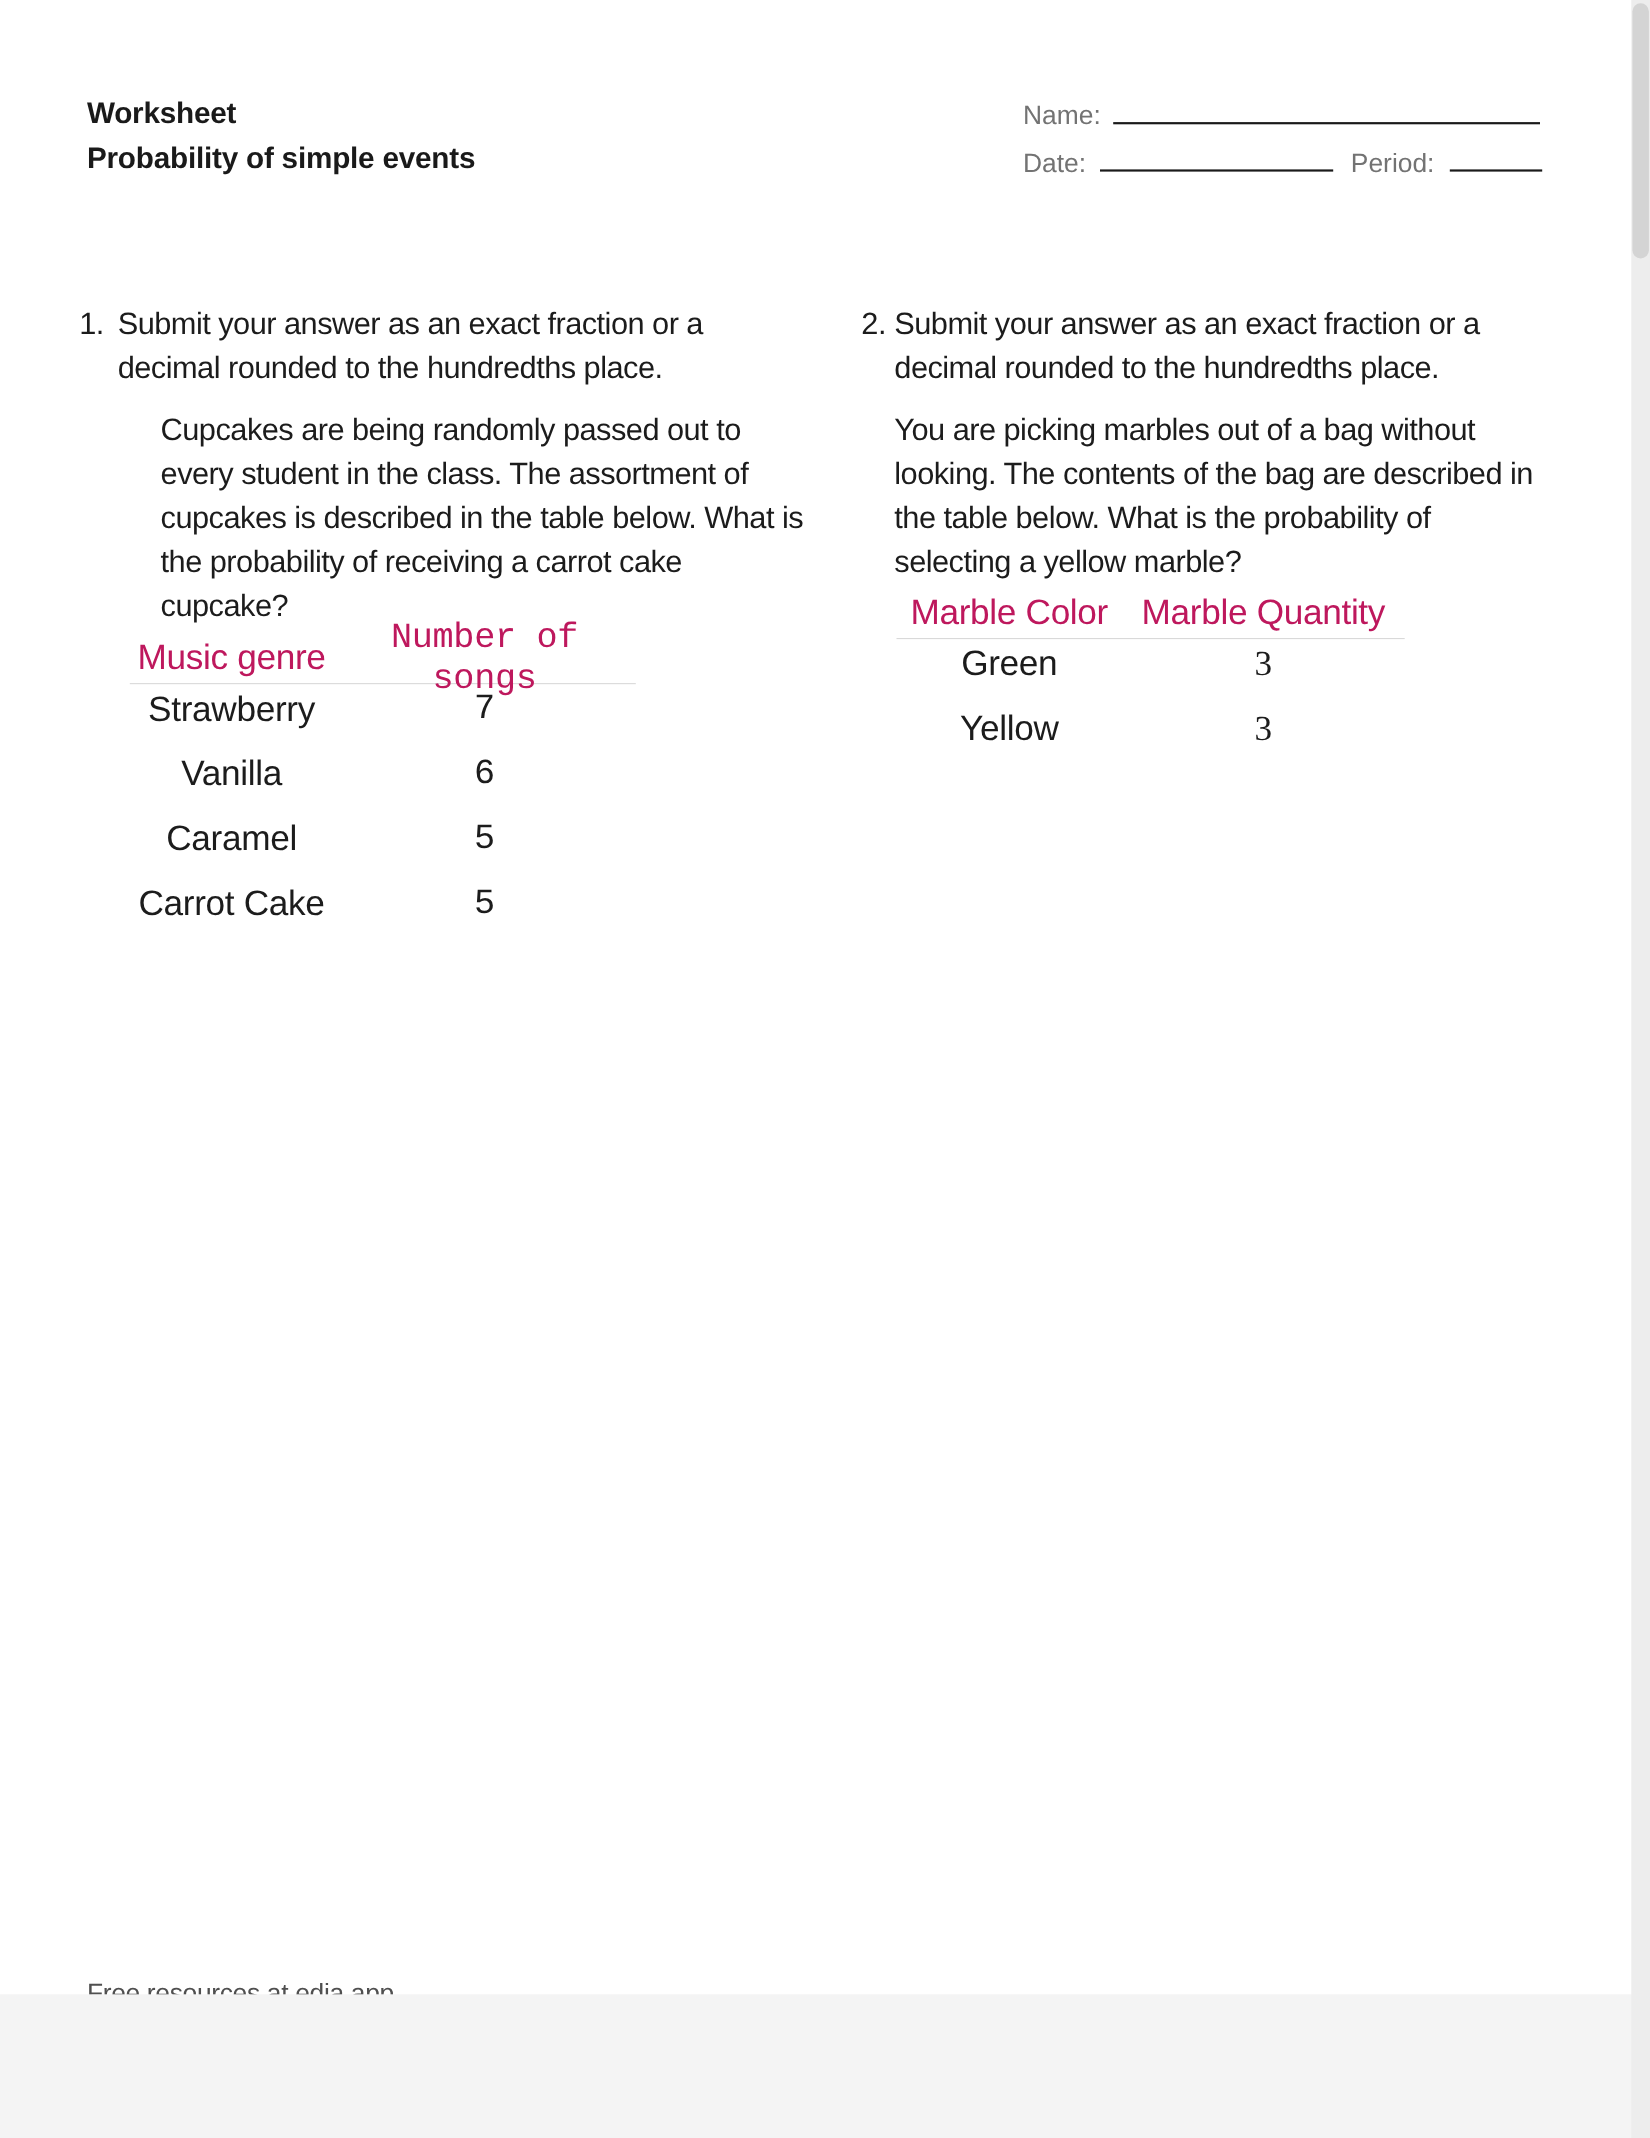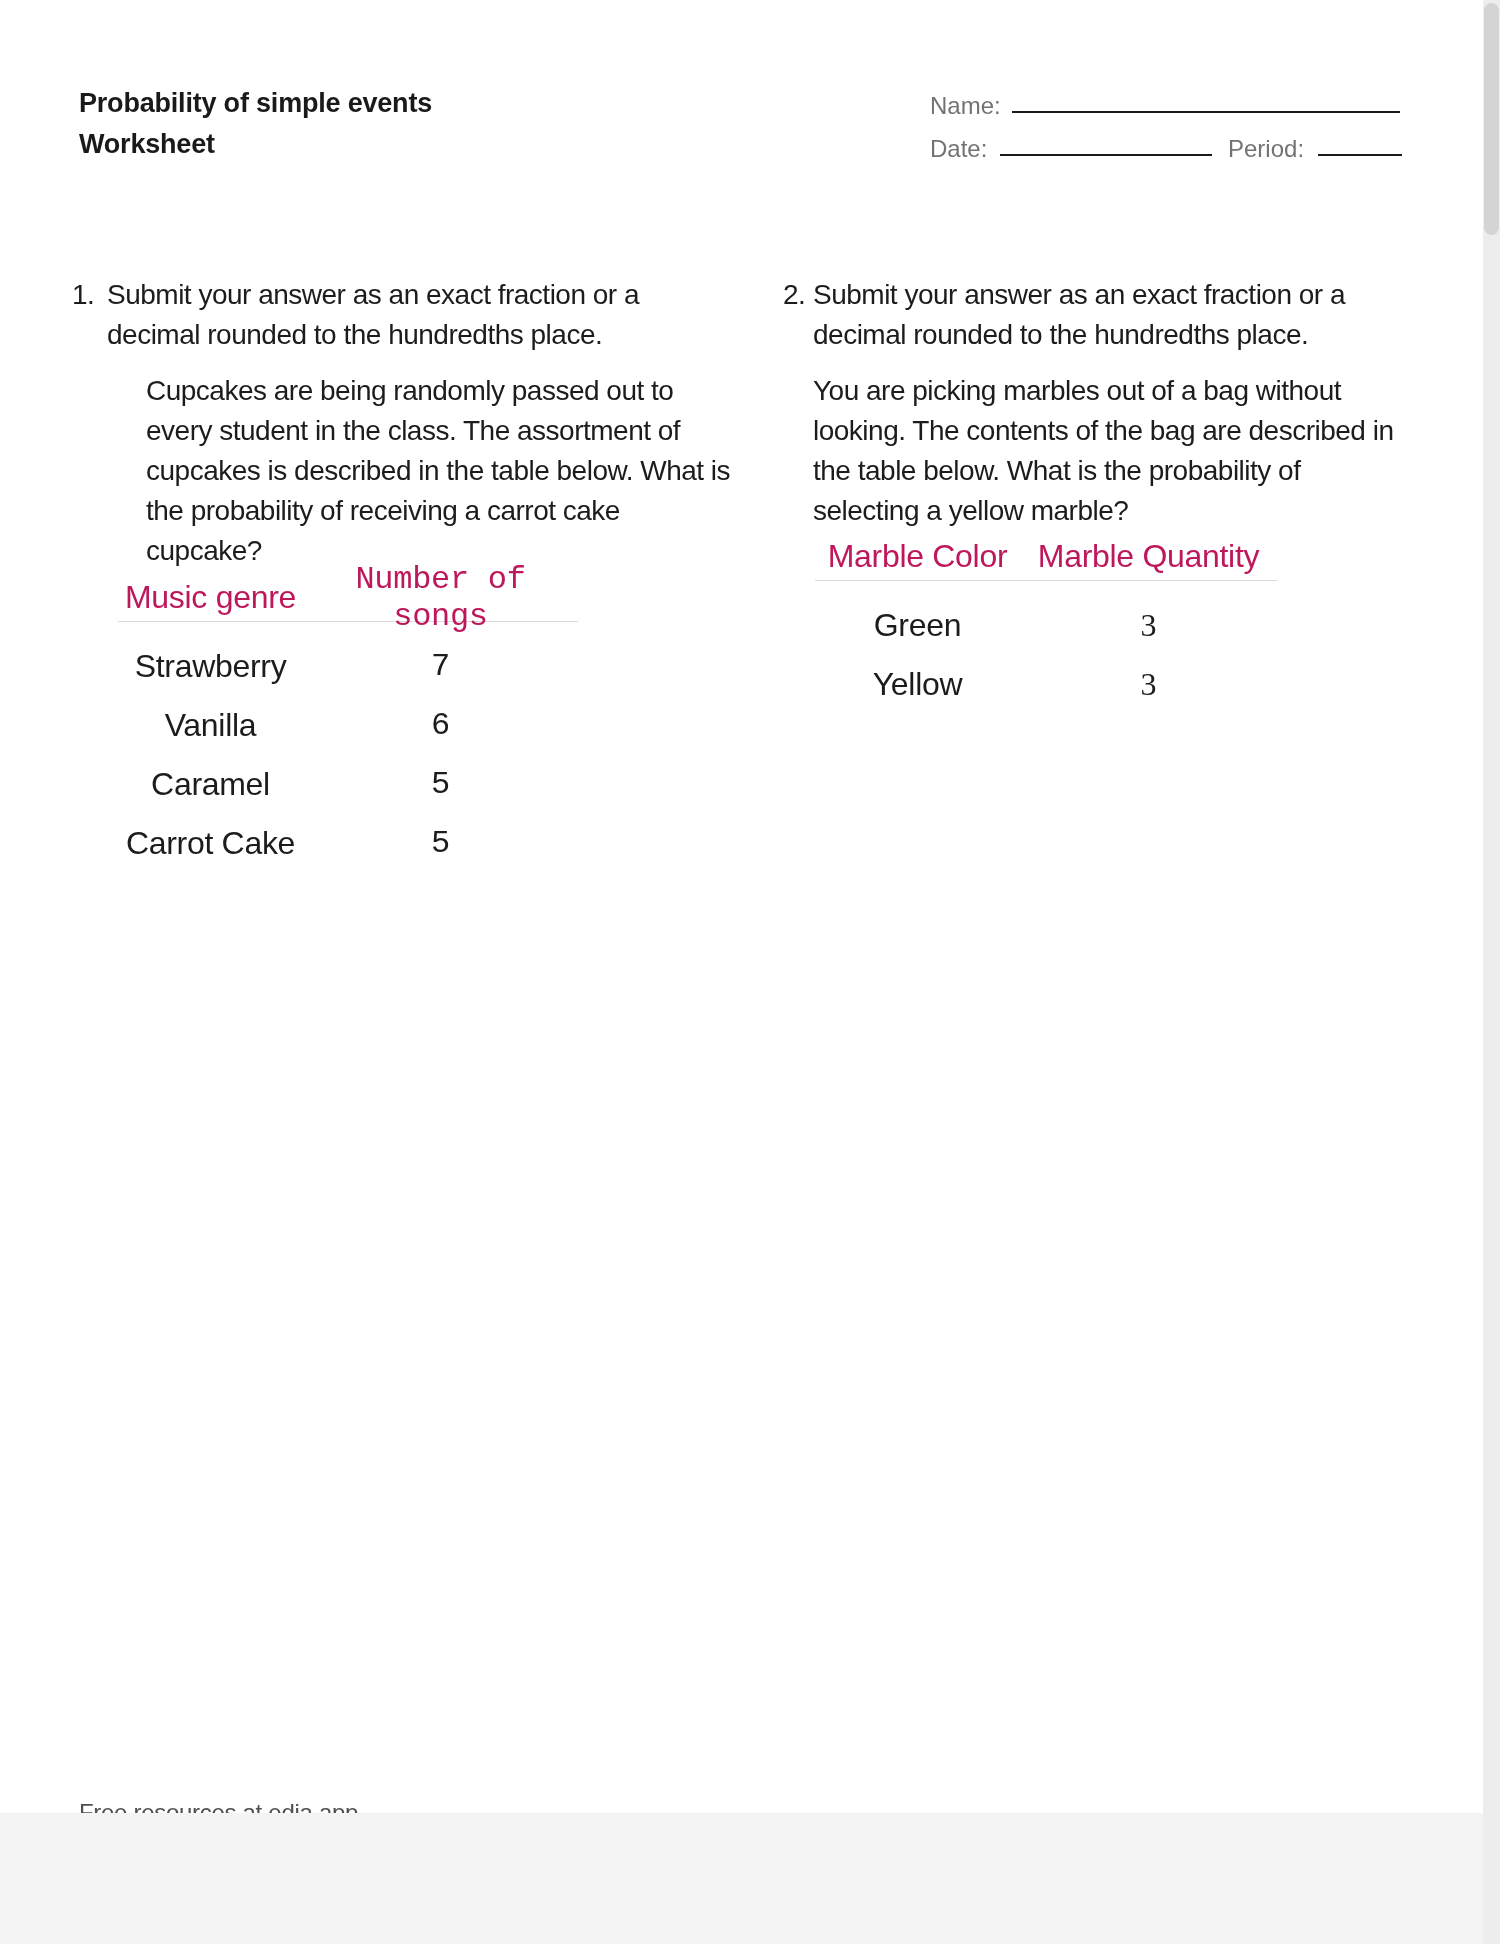--- a/index.html
+++ b/index.html
@@ -25,21 +25,21 @@
 
   
   .q-number { font-size:28px; line-height:40px; letter-spacing:-0.5px; }
   .q-text   { font-size:28px; line-height:40px; letter-spacing:-0.5px; white-space:pre-line; }
 
   
   .q-table { }
   .thead { display:flex; align-items:center; height:48px; border-bottom:1px solid #d9d9d9; }
   .th { text-align:center; font-size:32px; letter-spacing:-0.3px; color:#be185d; }
   .tbody { padding-top:4px; }
-  .tr { display:flex; align-items:flex-end; height:59px; }
+  .tr { display:flex; align-items:flex-start; height:59px; }
   .td { text-align:center; }
   .td-label { font-size:32px; letter-spacing:-0.3px; }
   .td-value { font-family:"Liberation Serif","DejaVu Serif",serif; font-size:32px; }
 
   #table1 { left:118px; top:574px; width:460px; }
   #table1 .c1 { width:185px; }
   #table1 .c2 { width:275px;font-family:Liberation Mono, monospace; }
 
   #table2 { left:815px; top:533px; width:462px; }
   #table2 .c1 { width:205px; }
@@ -48,22 +48,22 @@
   
   .footer-text { left:79px; top:1799px; font-size:24px; color:#4f4f4f; letter-spacing:-0.3px; }
   .outside-strip { left:0; top:1813px; width:1500px; height:131px; background:#f4f4f4; z-index:3; }
   .scrollbar-track { right:0; top:0; width:17px; height:1944px; background:#ededed; z-index:4; }
   .scrollbar-thumb { left:1px; top:3px; width:15px; height:232px; border-radius:8px; background:#d4d4d4; position:absolute; }
 </style>
 </head>
 <body>
 
 <div class="abs doc-title">
+  <div>Worksheet</div>
   <div>Probability of simple events</div>
-  <div>Worksheet</div>
 </div>
 
 <div class="abs field-label" style="left:930px; top:92px;">Name:</div>
 <div class="abs blank-line" style="left:1012px; top:111px; width:388px;"></div>
 
 <div class="abs field-label" style="left:930px; top:135px;text-align:center;">Date:</div>
 <div class="abs blank-line" style="left:1000px; top:154px; width:212px;"></div>
 
 <div class="abs field-label" style="left:1228px; top:135px;">Period:</div>
 <div class="abs blank-line" style="left:1318px; top:154px; width:84px;"></div>

